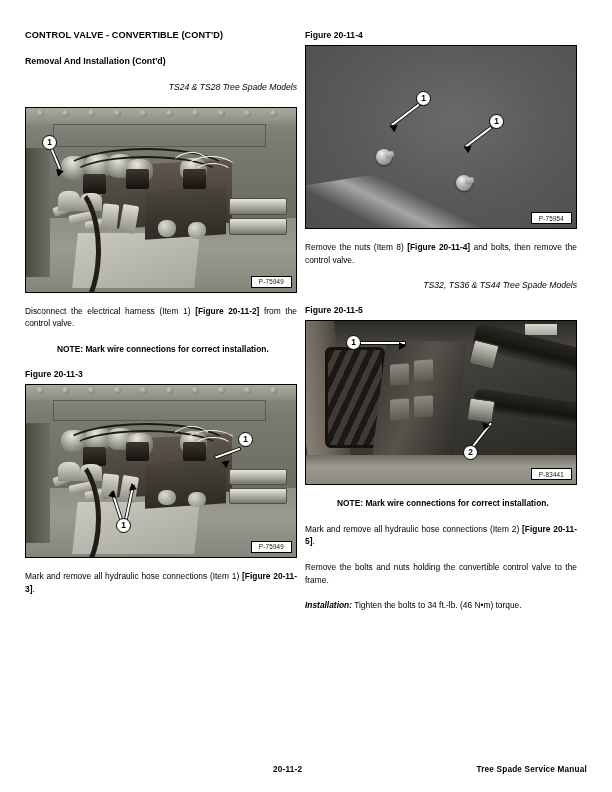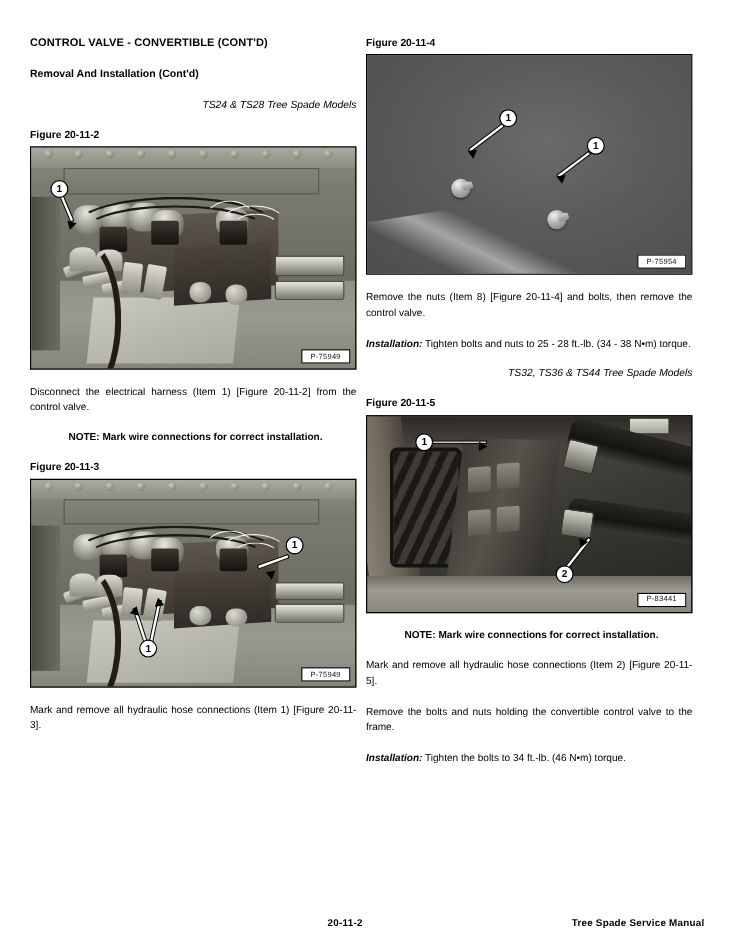--- a/index.html
+++ b/index.html
@@ -63,21 +63,21 @@
   }
   p.body-text.last { margin-bottom: 0; }
   p.note-text {
     font-size: 8.4px;
     line-height: 12.6px;
     font-weight: bold;
     margin: 0 0 13px 0;
     text-align: left;
     padding-left: 32px;
   }
-  .b { font-weight: normal; }
+  .b { font-weight: bold; }
   .i-bold { font-style: italic; font-weight: bold; }
 
   
   .photo {
     position: relative;
     border: 1px solid #000;
     overflow: hidden;
     margin-bottom: 12px;
     background: #6e6e6e;
   }
@@ -326,21 +326,20 @@
 <body>
 
 <div class="page">
 
   <div class="col col-left">
 
     <h1 class="sect-title">CONTROL VALVE - CONVERTIBLE (CONT'D)</h1>
     <h2 class="sub-title">Removal And Installation (Cont'd)</h2>
     <div class="model-line">TS24 &amp; TS28 Tree Spade Models</div>
 
-    <div class="fig-label">Figure 20-11-2</div>
 
     <div class="photo valvephoto" style="height:184px;">
       <div class="photo-inner">
         <div class="vp-wall"></div>
         <div class="vp-wall-top"></div>
         <div class="vp-rivets">
           <span style="left:2%"></span>
             <span style="left:12%"></span>
             <span style="left:22%"></span>
           <span style="left:32%"></span>
@@ -496,21 +495,20 @@
 
         <div class="lead" style="left:185px; top:81px; width:32px; transform:rotate(143deg);"></div>
         <div class="arrowhead" style="left:160px; top:100px; transform:rotate(-37deg);"></div>
         <div class="callout" style="left:183px; top:68px;">1</div>
       </div>
       <div class="pcode">P-75954</div>
     </div>
 
     <p class="body-text"><span>Remove the nuts (Item 8) </span><span class="b">[Figure 20-11-4]</span><span> and bolts, then remove the control valve.</span></p>
 
-    <p class="body-text"><span class="i-bold">Installation:</span><span> Tighten bolts and nuts to 25 - 28 ft.-lb. (34 - 38 N•m) torque.</span></p>
 
     <div class="model-line">TS32, TS36 &amp; TS44 Tree Spade Models</div>
 
     <div class="fig-label">Figure 20-11-5</div>
 
     <div class="photo baypanel" style="height:163px;">
       <div class="photo-inner">
         <div class="bay-dark"></div>
         <div class="bay-topbar"></div>
         <div class="bay-tag"></div>

